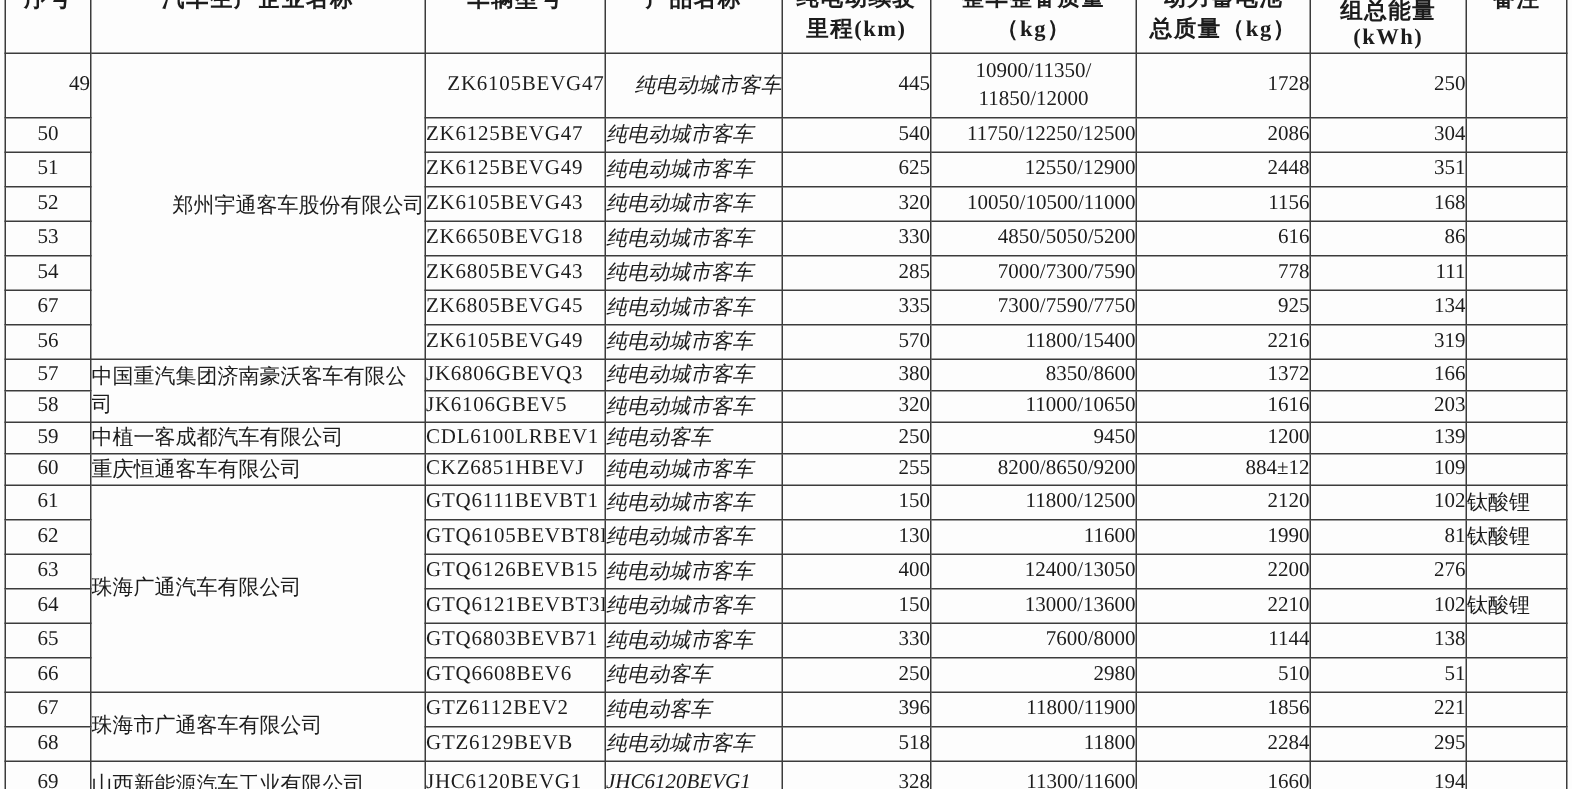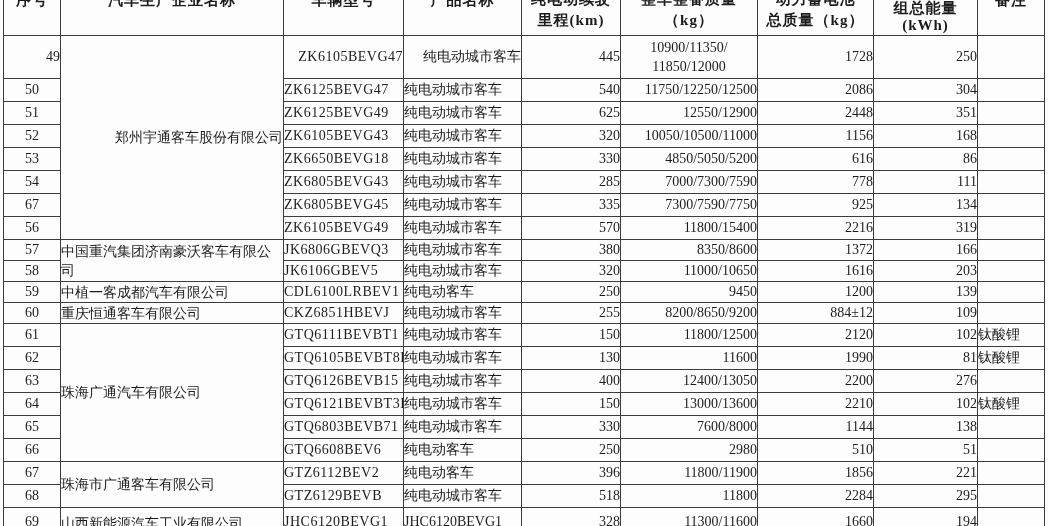--- a/index.html
+++ b/index.html
@@ -42,21 +42,21 @@
   tr.std   td{height:22px;}
   tr.short td{height:20px;}
   tr.last  td{height:30px;vertical-align:top;}
   tr.last td{padding-top:6px;}
   td.seq{text-align:center;}
   td.company{
     text-align:left;padding-left:10px;
     font-size:15px;line-height:19px;
   }
   td.model{padding-left:7px;letter-spacing:0.5px;}
-  td.product{padding-left:7px;}
+  td.product{padding-left:7px;font-style:italic;}
   td.range{text-align:right;padding-right:15px;}
   td.curb{text-align:right;padding-right:12px;}
   td.curb.center{text-align:center;padding-right:0;white-space:pre-line;line-height:19px;}
   td.total{text-align:right;padding-right:10px;}
   td.energy{text-align:right;padding-right:12px;}
   td.note{padding-left:5px;}
 </style>
 </head>
 <body>
 

